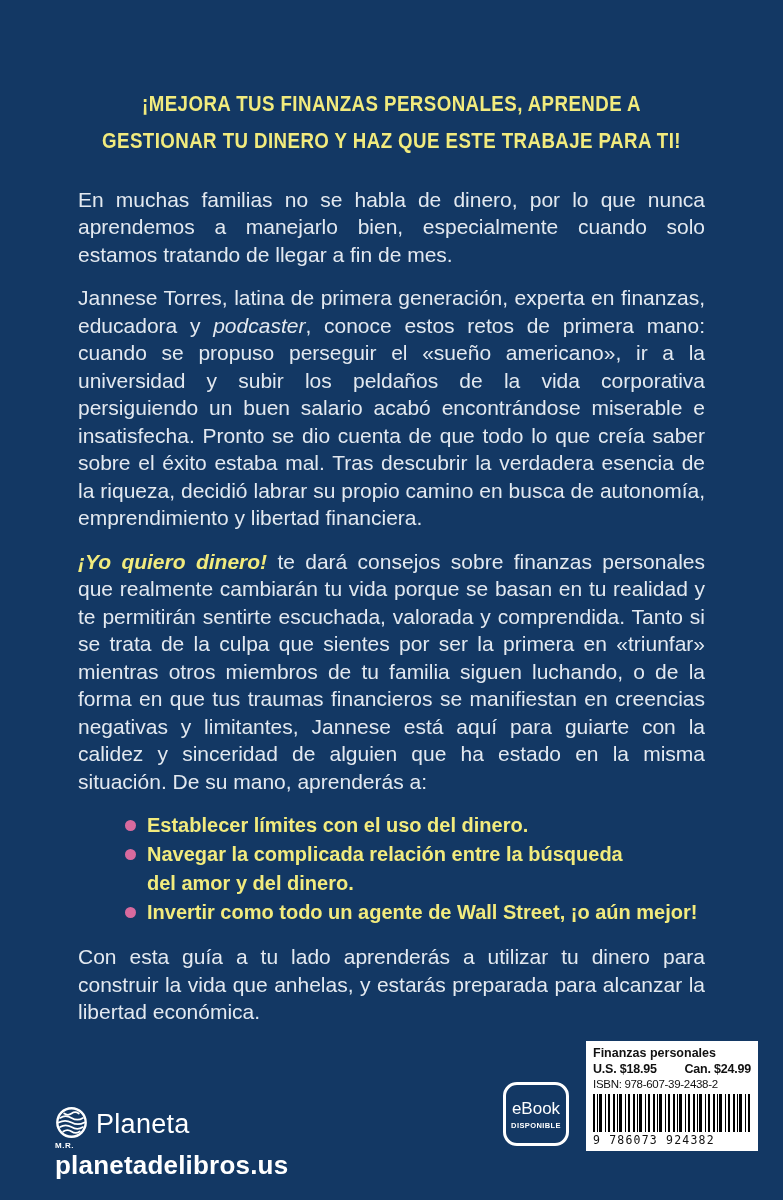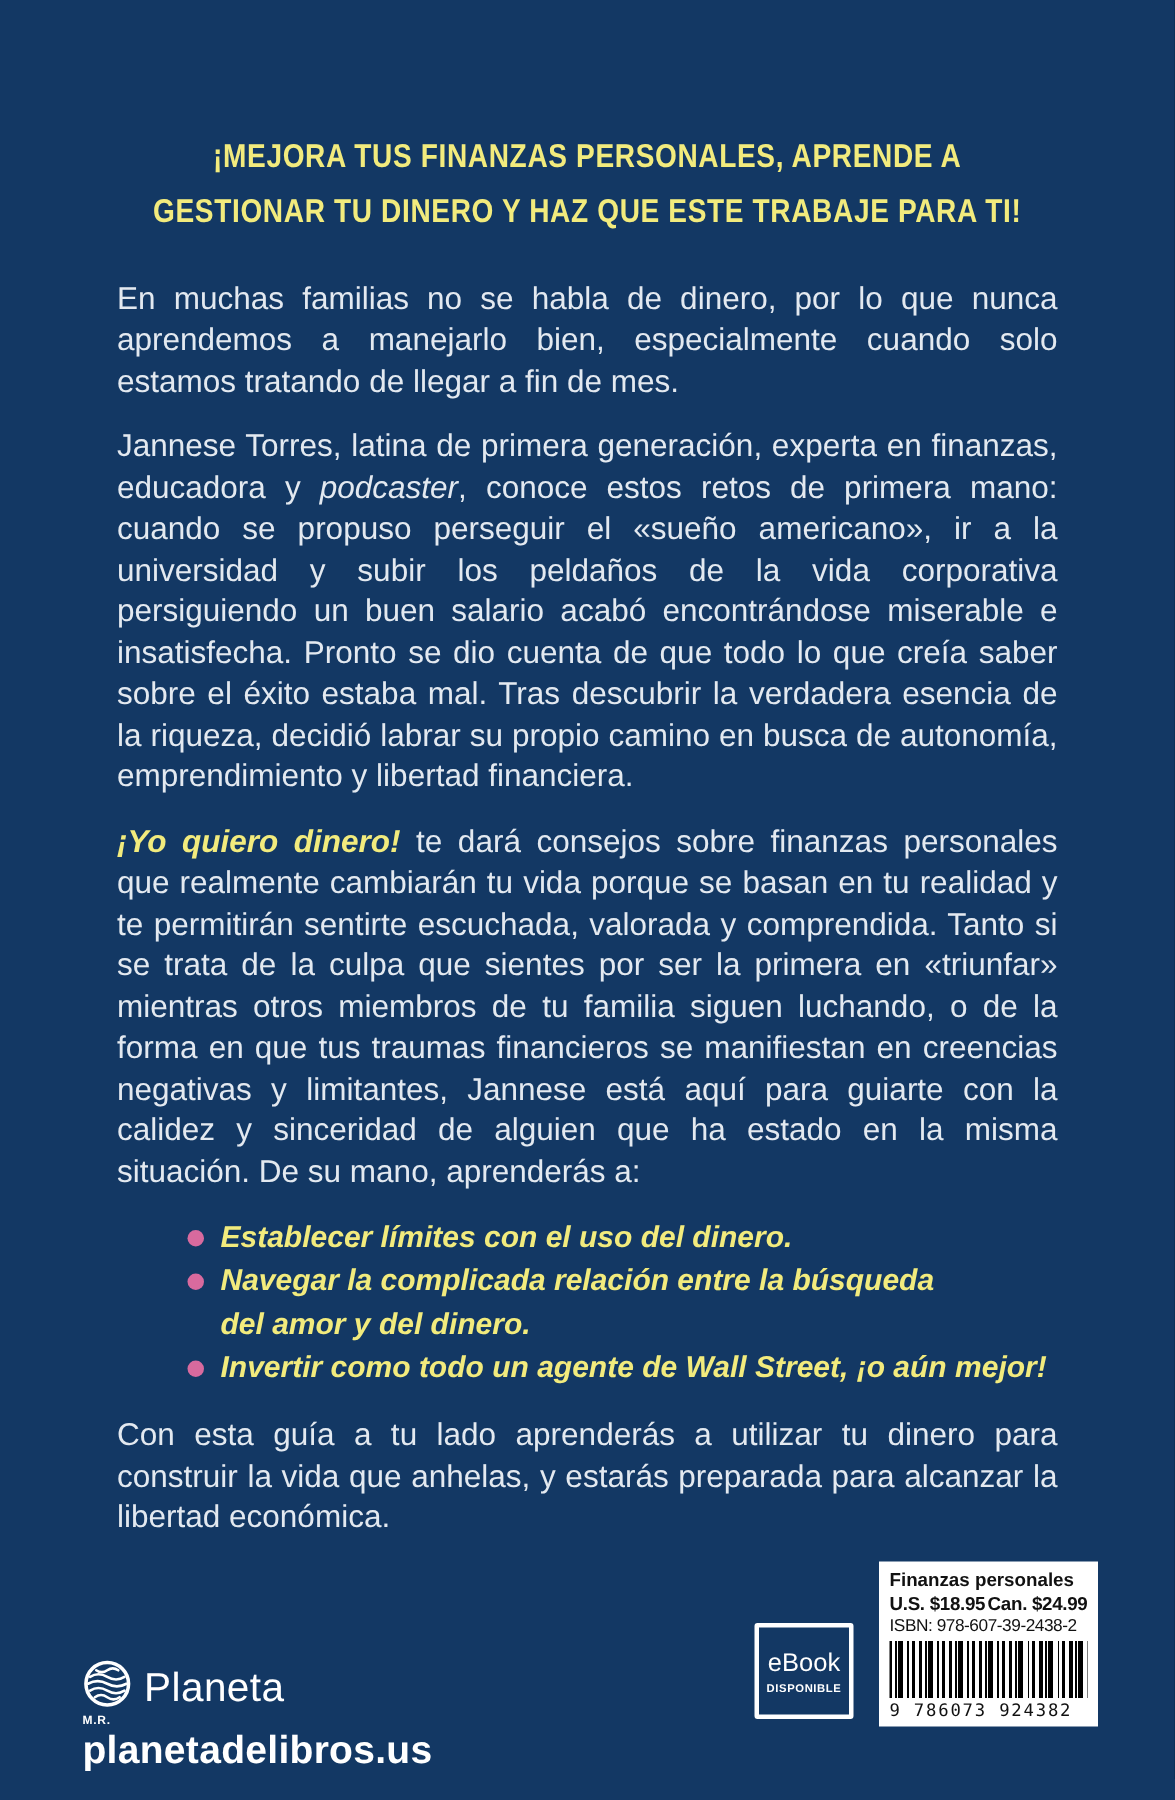--- a/index.html
+++ b/index.html
@@ -17,41 +17,41 @@
   .hl-line{display:block;transform:scaleX(.85);transform-origin:center;
     letter-spacing:.5px;white-space:nowrap;}
   
   .copy{margin:27px 78px 0;color:#e3e9f0;font-size:21px;line-height:27.5px;
     text-align:justify;}
   .copy p{margin:0 0 16px;}
   .pitch-lead{color:#f2eb7d;font-weight:bold;font-style:italic;margin-top:27px;}
   .emph-italic{font-style:italic;margin-top:32px;}
   
   .bullets{list-style:none;margin:3px 0 16px 47px;padding:0;
-    color:#f2eb7d;font-weight:bold;font-size:20px;line-height:29px;font-style:italic;}
+    color:#f2eb7d;font-weight:bold;font-size:20px;line-height:29px;}
   .bullets li{position:relative;padding-left:22px;text-align:left;}
   .bullets li.nowrap{white-space:nowrap;}
   .bullets li.wrap{max-width:500px;}
   .dot{position:absolute;left:0;top:9px;width:11px;height:11px;
     border-radius:50%;background:#d86a9e;}
   
   .publisher{position:absolute;left:55px;top:1106px;color:#ffffff;}
   .brand-row{display:flex;align-items:center;gap:8px;}
   .brand-name{font-size:27px;letter-spacing:.3px;}
   .trademark{font-size:8px;font-weight:bold;text-align:left;width:142px;
     margin-top:-2px;letter-spacing:.5px;}
   .site{font-size:26px;font-weight:bold;letter-spacing:.2px;}
   
   .ebook-badge{position:absolute;left:503px;top:1082px;width:60px;height:58px;
-    border:3px solid #fff;border-radius:2px;color:#fff;
+    border:3px solid #fff;border-radius:14px;color:#fff;
     display:flex;flex-direction:column;align-items:center;justify-content:center;}
   .ebook-title{font-size:17px;}
   .ebook-sub{font-size:7.5px;font-weight:bold;letter-spacing:.4px;margin-top:2px;}
   
-  .pricebox{position:absolute;left:586px;top:1041px;width:146px;box-sizing:border-box;
+  .pricebox{position:absolute;left:586px;top:1041px;width:172px;box-sizing:border-box;
     background:#ffffff;color:#111;padding:5px 7px 4px;}
   .pb-category{font-size:12.5px;font-weight:bold;line-height:15px;}
   .pb-prices{display:flex;justify-content:space-between;font-size:12.5px;
     font-weight:bold;line-height:16px;letter-spacing:-.2px;}
   .pb-isbn{font-size:11.5px;line-height:15px;letter-spacing:-.3px;white-space:nowrap;}
   .pb-barcode{height:38px;margin-top:2px;
     background:repeating-linear-gradient(90deg,
       #000 0 2px,#fff 2px 4px,#000 4px 5px,#fff 5px 6px,#000 6px 9px,
       #fff 9px 12px,#000 12px 13px,#fff 13px 15px,#000 15px 17px,#fff 17px 20px);}
   .pb-digits{font-family:"DejaVu Sans Mono",monospace;font-size:11.5px;

